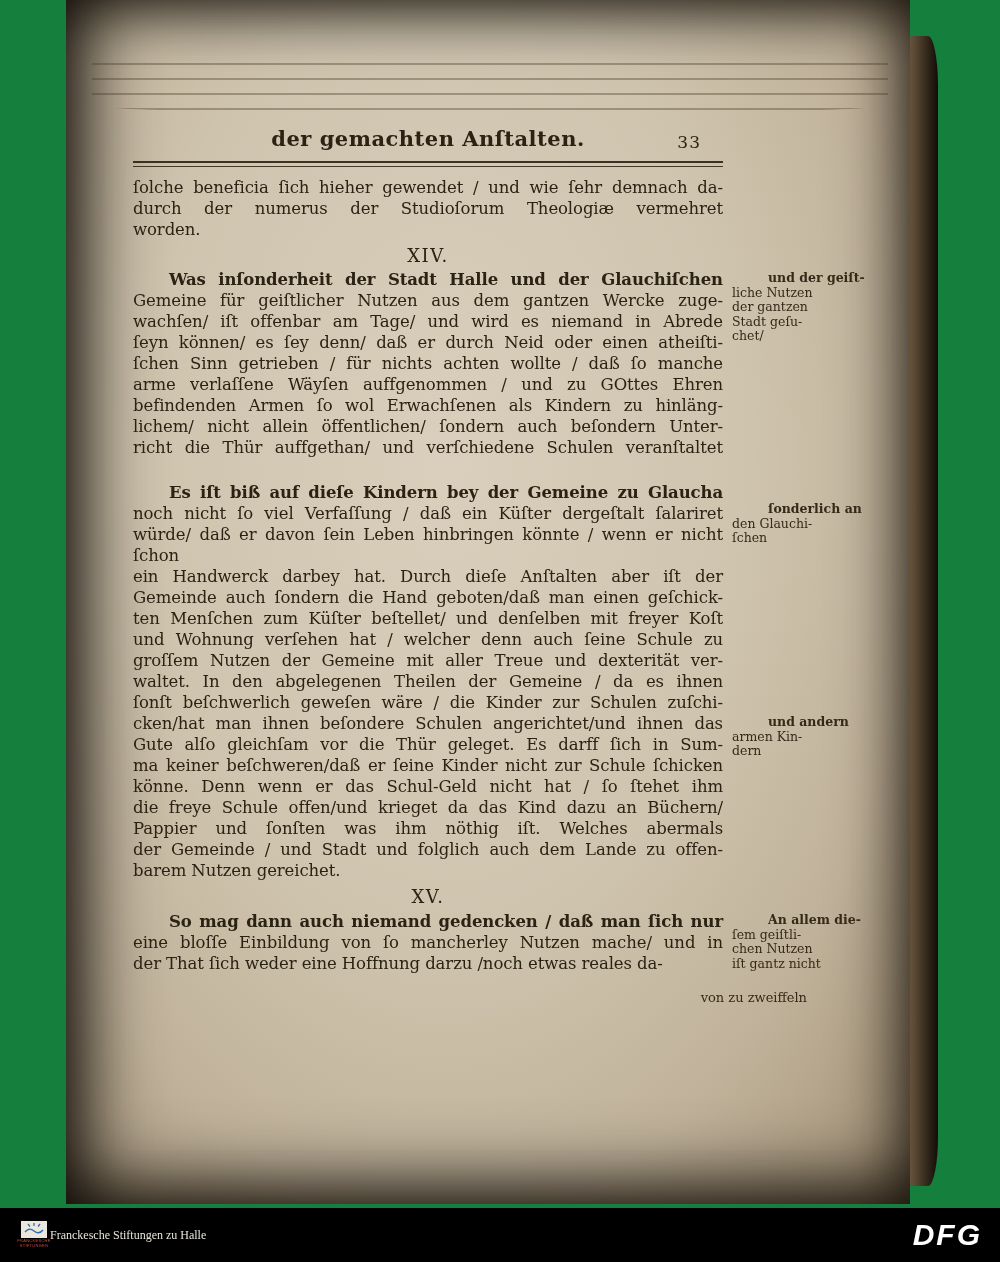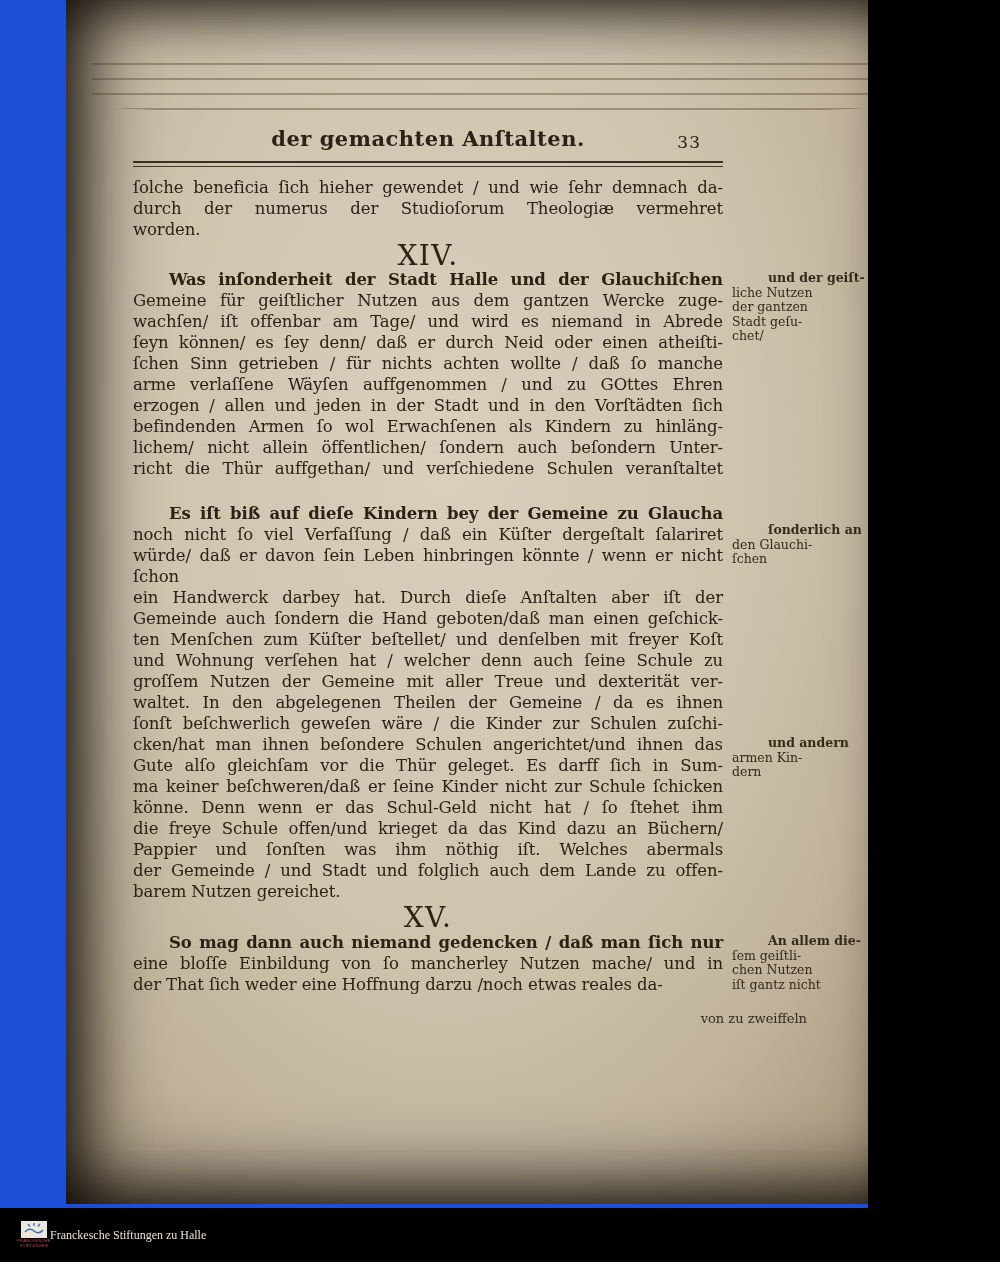--- a/index.html
+++ b/index.html
@@ -1,21 +1,21 @@
 <!DOCTYPE html>
 <html><head>
 <meta charset="utf-8">
 <style>
   * { margin:0; padding:0; box-sizing:border-box; }
   html,body { background:#000; }
   body { width:1000px; height:1262px; }
 
   .canvas {
-    position:relative; width:868px; height:1262px;
-    background:#1d4ed8; overflow:hidden;
+    position:relative; width:1000px; height:1262px;
+    background:#15803d; overflow:hidden;
     font-family:"DejaVu Serif", serif;
   }
 
   
   .book-edge-right {
     position:absolute; left:902px; top:36px; width:36px; height:1150px;
     background:linear-gradient(to right,#77644a 0%,#5a4933 35%,#32281a 70%,#120d07 100%);
     border-radius:10px / 50px;
   }
 
@@ -57,21 +57,21 @@
   }
   .tline.last { text-align-last:left; }
 
   .para { position:relative; }
   .para.indent .tline:first-child { text-indent:36px;font-weight:bold; }
   .p-intro   { margin-top:10px; }
   .p-xiv     { margin-top:1px; }
   .p-glaucha { margin-top:24px; }
   .p-xv      { margin-top:2px; }
 
-  .section-heading { text-align:center; font-size:28px; line-height:25px; margin-top:3px; letter-spacing:1.5px; }
+  .section-heading { text-align:center; font-size:18px; line-height:25px; margin-top:3px; letter-spacing:1.5px; }
 
   .margin-note {
     position:absolute; left:100%; margin-left:9px; width:152px;
     color:#342a18;
   }
   .margin-note .tline {
     font-size:12.5px; line-height:14.5px;
     text-align:left; text-align-last:left; letter-spacing:0;
   }
 
@@ -130,21 +130,20 @@
       <div class="section-heading">XIV.</div>
 
       <div class="para indent p-xiv">
         <div>
             <div class="tline">Was inſonderheit der Stadt Halle und der Glauchiſchen</div>
             <div class="tline">Gemeine für geiſtlicher Nutzen aus dem gantzen Wercke zuge-</div>
             <div class="tline">wachſen/ iſt offenbar am Tage/ und wird es niemand in Abrede</div>
             <div class="tline">ſeyn können/ es ſey denn/ daß er durch Neid oder einen atheiſti-</div>
             <div class="tline">ſchen Sinn getrieben / für nichts achten wollte / daß ſo manche</div>
             <div class="tline">arme verlaſſene Wäyſen auffgenommen / und zu GOttes Ehren</div>
-            <div class="tline">erzogen / allen und jeden in der Stadt und in den Vorſtädten ſich</div>
             <div class="tline">befindenden Armen ſo wol Erwachſenen als Kindern zu hinläng-</div>
             <div class="tline">lichem/ nicht allein öffentlichen/ ſondern auch beſondern Unter-</div>
             <div class="tline">richt die Thür auffgethan/ und verſchiedene Schulen veranſtaltet</div>
           </div>
         <div class="margin-note" style="top:2px">
           <div>
               <div class="tline">und der geiſt-</div>
               <div class="tline">liche Nutzen</div>
               <div class="tline">der gantzen</div>
               <div class="tline">Stadt geſu-</div>

